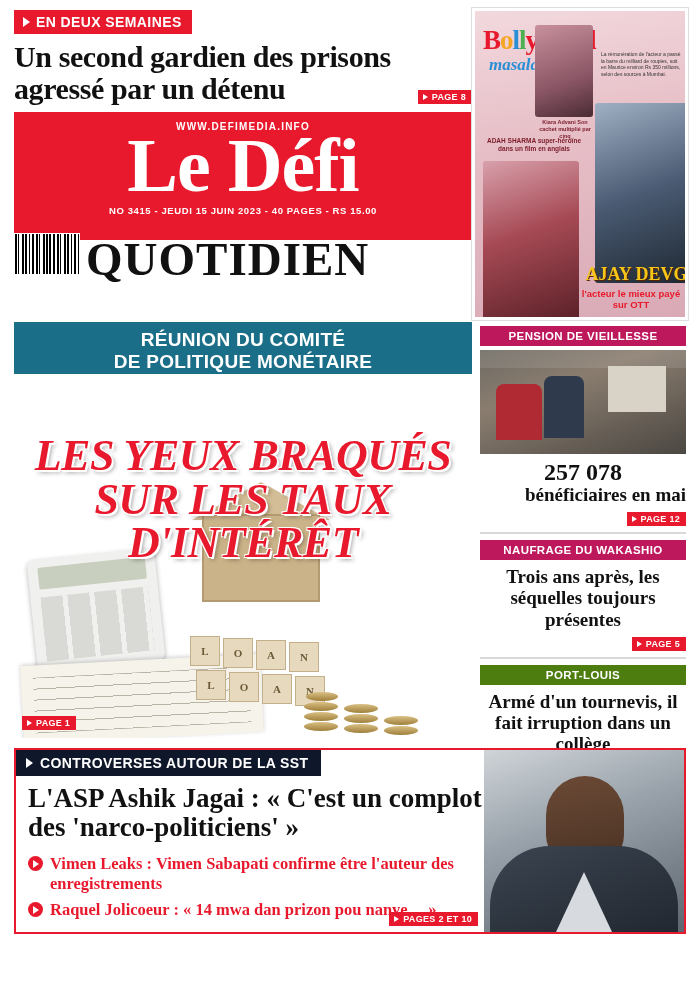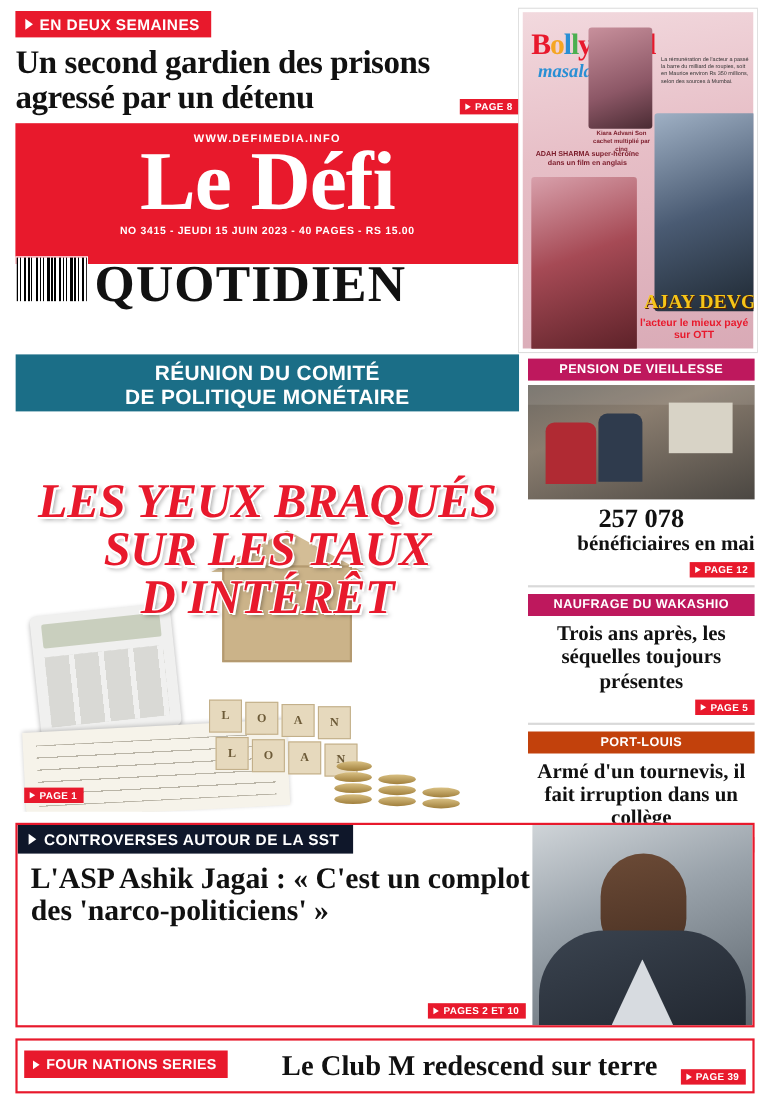--- a/index.html
+++ b/index.html
@@ -195,21 +195,21 @@
     text-shadow: 2px 2px 0 #fff, -1px -1px 0 #fff, 1px -1px 0 #fff, -1px 1px 0 #fff, 3px 3px 4px rgba(0,0,0,.35);
   }
   .lead-pagetag { position: absolute; left: 8px; bottom: 8px; }
 
   
   .rcol { position: absolute; left: 480px; top: 326px; width: 206px; }
   .rc-band {
     background: #be185d; color: #fff; text-align: center; font-weight: bold;
     font-size: 11.5px; letter-spacing: .4px; padding: 4px 0;
   }
-  .rc-band.teal { background: #c2410c; }
+  .rc-band.teal { background: #4d7c0f; }
   .rc-photo {
     width: 206px; height: 104px; margin-top: 4px;
     background: linear-gradient(160deg,#6e6a63 0%,#8a7d6f 35%,#4b4742 100%);
     position: relative; overflow: hidden;
   }
   .rc-photo .p1{position:absolute;left:16px;top:34px;width:46px;height:56px;background:#b02a33;border-radius:8px 8px 0 0;}
   .rc-photo .p2{position:absolute;left:64px;top:26px;width:40px;height:62px;background:#2f3b4d;border-radius:8px 8px 0 0;}
   .rc-photo .p3{position:absolute;left:128px;top:16px;width:58px;height:46px;background:#d8d3c6;}
   .rc-photo .p4{position:absolute;left:0;top:0;width:206px;height:18px;background:rgba(255,255,255,.10);}
   .rc-num {
@@ -405,27 +405,32 @@
     <div>
       <div class="rc-band teal">PORT-LOUIS</div>
       <div class="rc-head">Armé d'un tournevis, il fait irruption dans un collège</div>
       <div class="rc-right"><span class="pagetag">PAGE 9</span></div>
     </div>
   </div>
 
   <div class="sst">
     <div class="sst-kicker">CONTROVERSES AUTOUR DE LA SST</div>
     <div class="sst-head">L'ASP Ashik Jagai : « C'est un complot des 'narco-politiciens' »</div>
+    <div class="sst-bullets">
+      <div class="sst-bullet">
+        <span class="dot"></span>
+        <span class="txt">Vimen Leaks : Vimen Sabapati confirme être l'auteur des enregistrements</span>
+      </div>
+      <div class="sst-bullet">
+        <span class="dot"></span>
+        <span class="txt">Raquel Jolicoeur : « 14 mwa dan prizon pou nanye… »</span>
+      </div>
+    </div>
     <div class="sst-portrait">
       <div class="face"></div>
         <div class="suit"></div>
         <div class="shirt"></div>
     </div>
     <div class="pagetag sst-pagetag">PAGES 2 ET 10</div>
   </div>
 
-  <div class="bottom">
-    <div class="bottom-kicker">FOUR NATIONS SERIES</div>
-    <div class="bottom-head">Le Club M redescend sur terre</div>
-    <div class="pagetag bottom-pagetag">PAGE 39</div>
-  </div>
 
 </div>
 
 </body></html>

